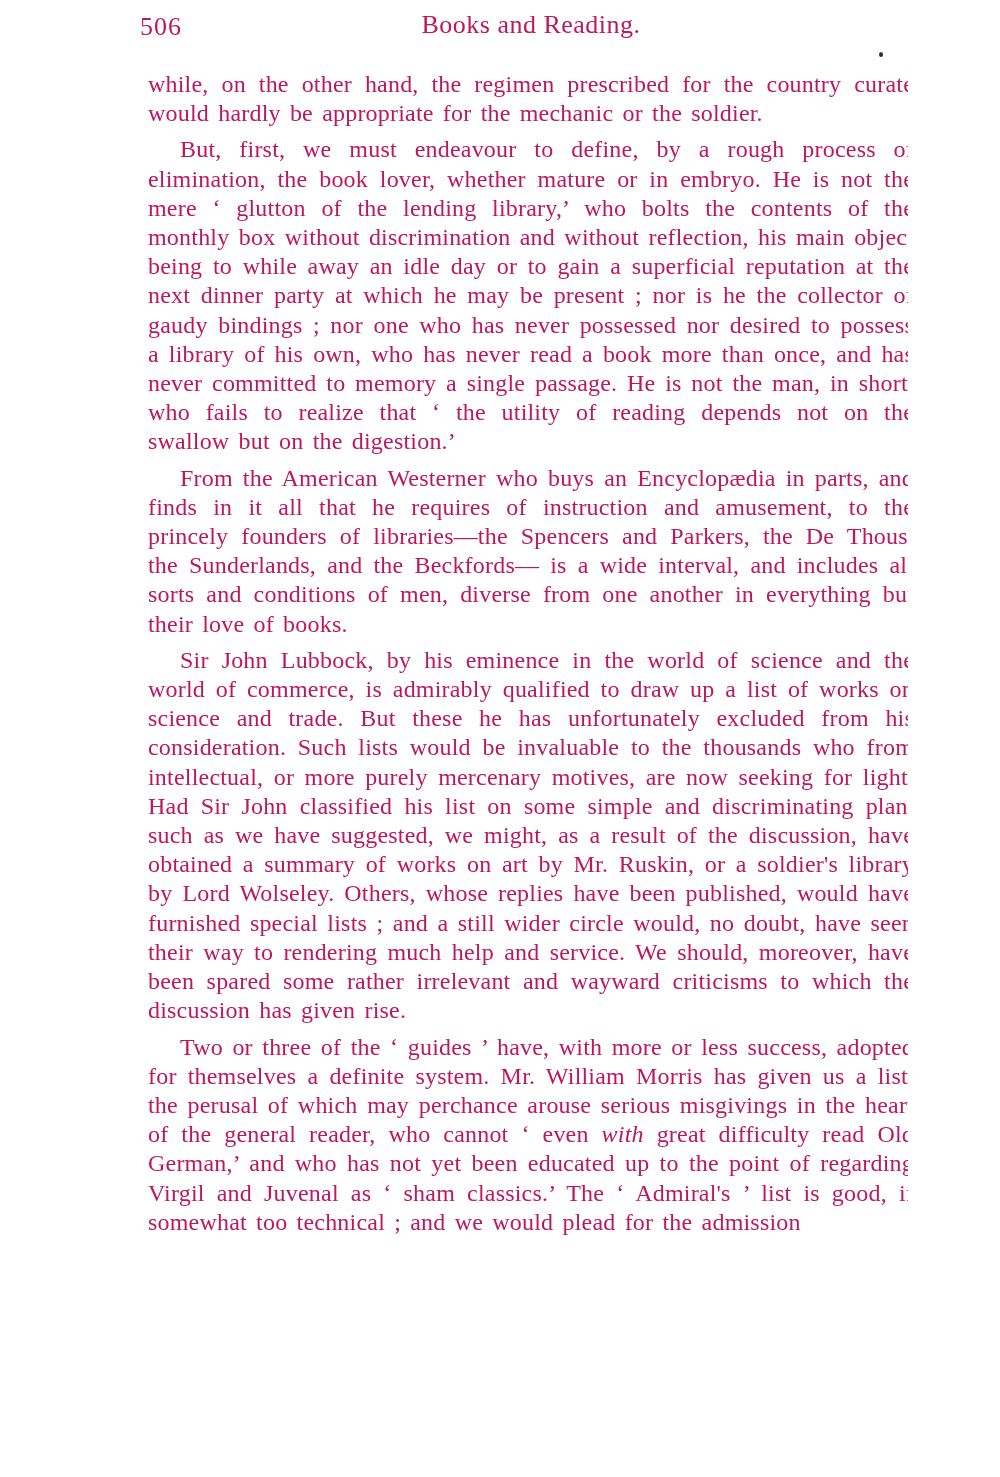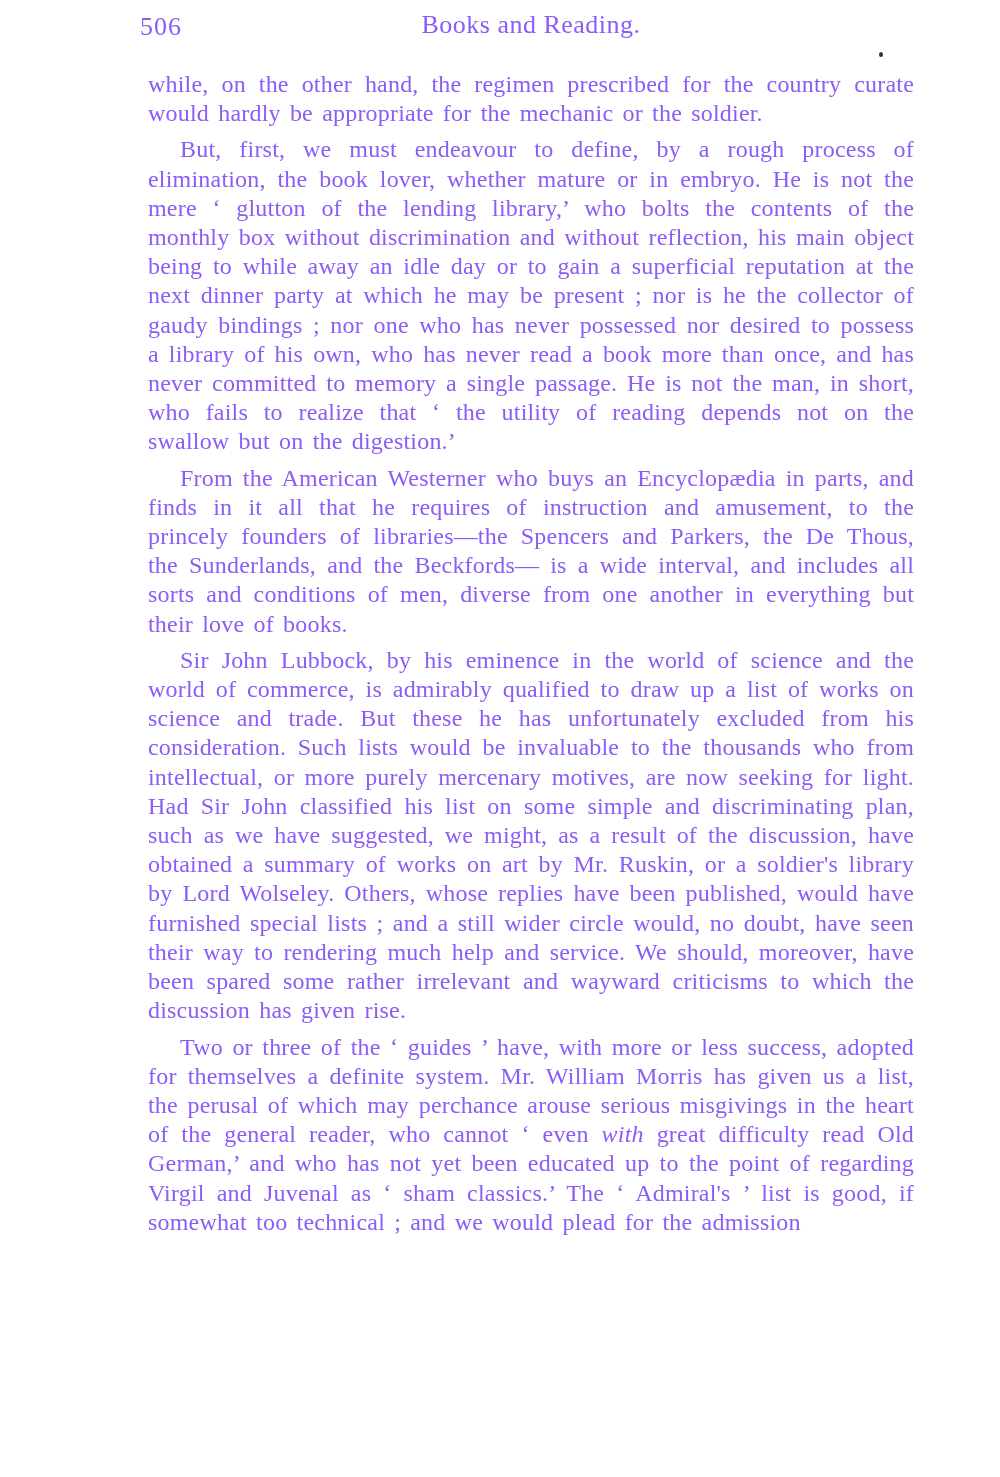--- a/index.html
+++ b/index.html
@@ -7,22 +7,21 @@
     padding: 0;
     background: #ffffff;
   }
   .page {
     position: relative;
     width: 908px;
     height: 1477px;
     background: #ffffff;
     overflow: hidden;
     font-family: "Liberation Serif", serif;
-    color: #8b5cf6;
-    padding-left: 32px;
+    color: #be185d;
   }
   .page-number {
     position: absolute;
     left: 140px;
     top: 12px;
     font-size: 26px;
     letter-spacing: 1px;
   }
   .running-title {
     position: absolute;

